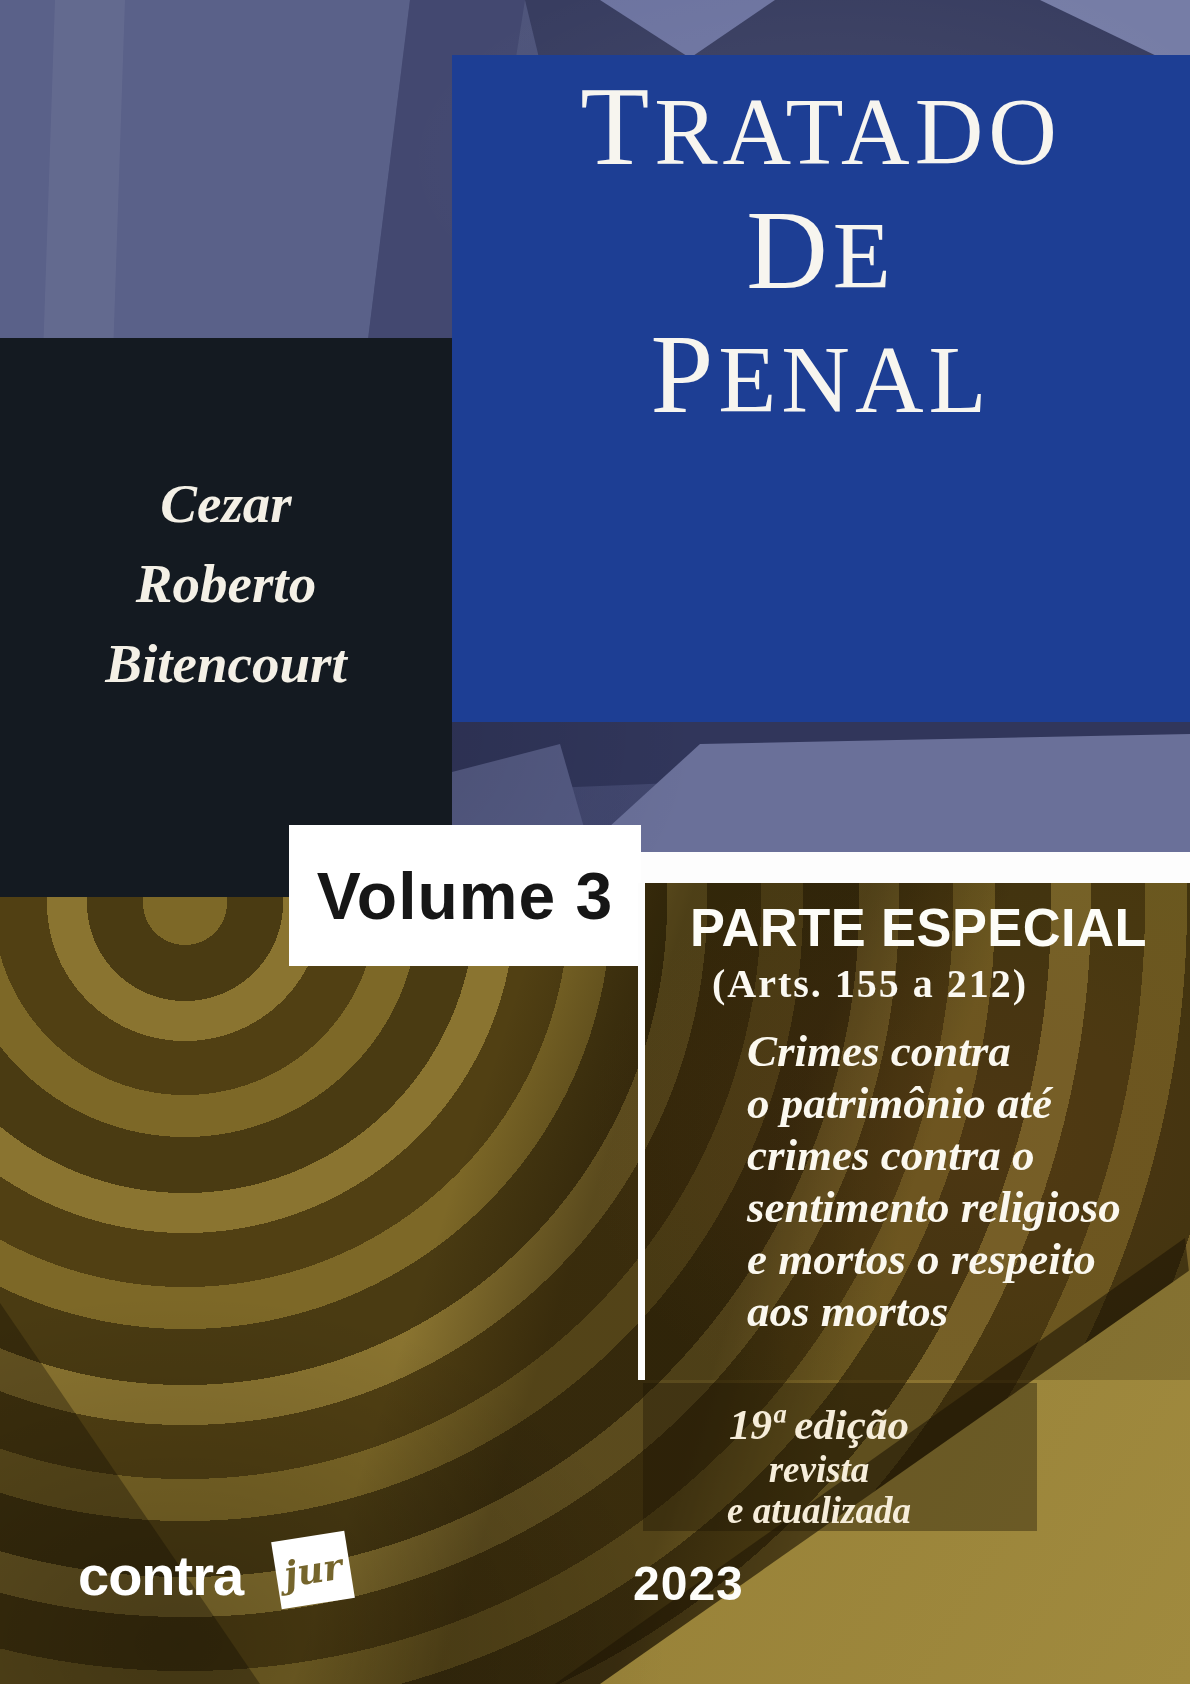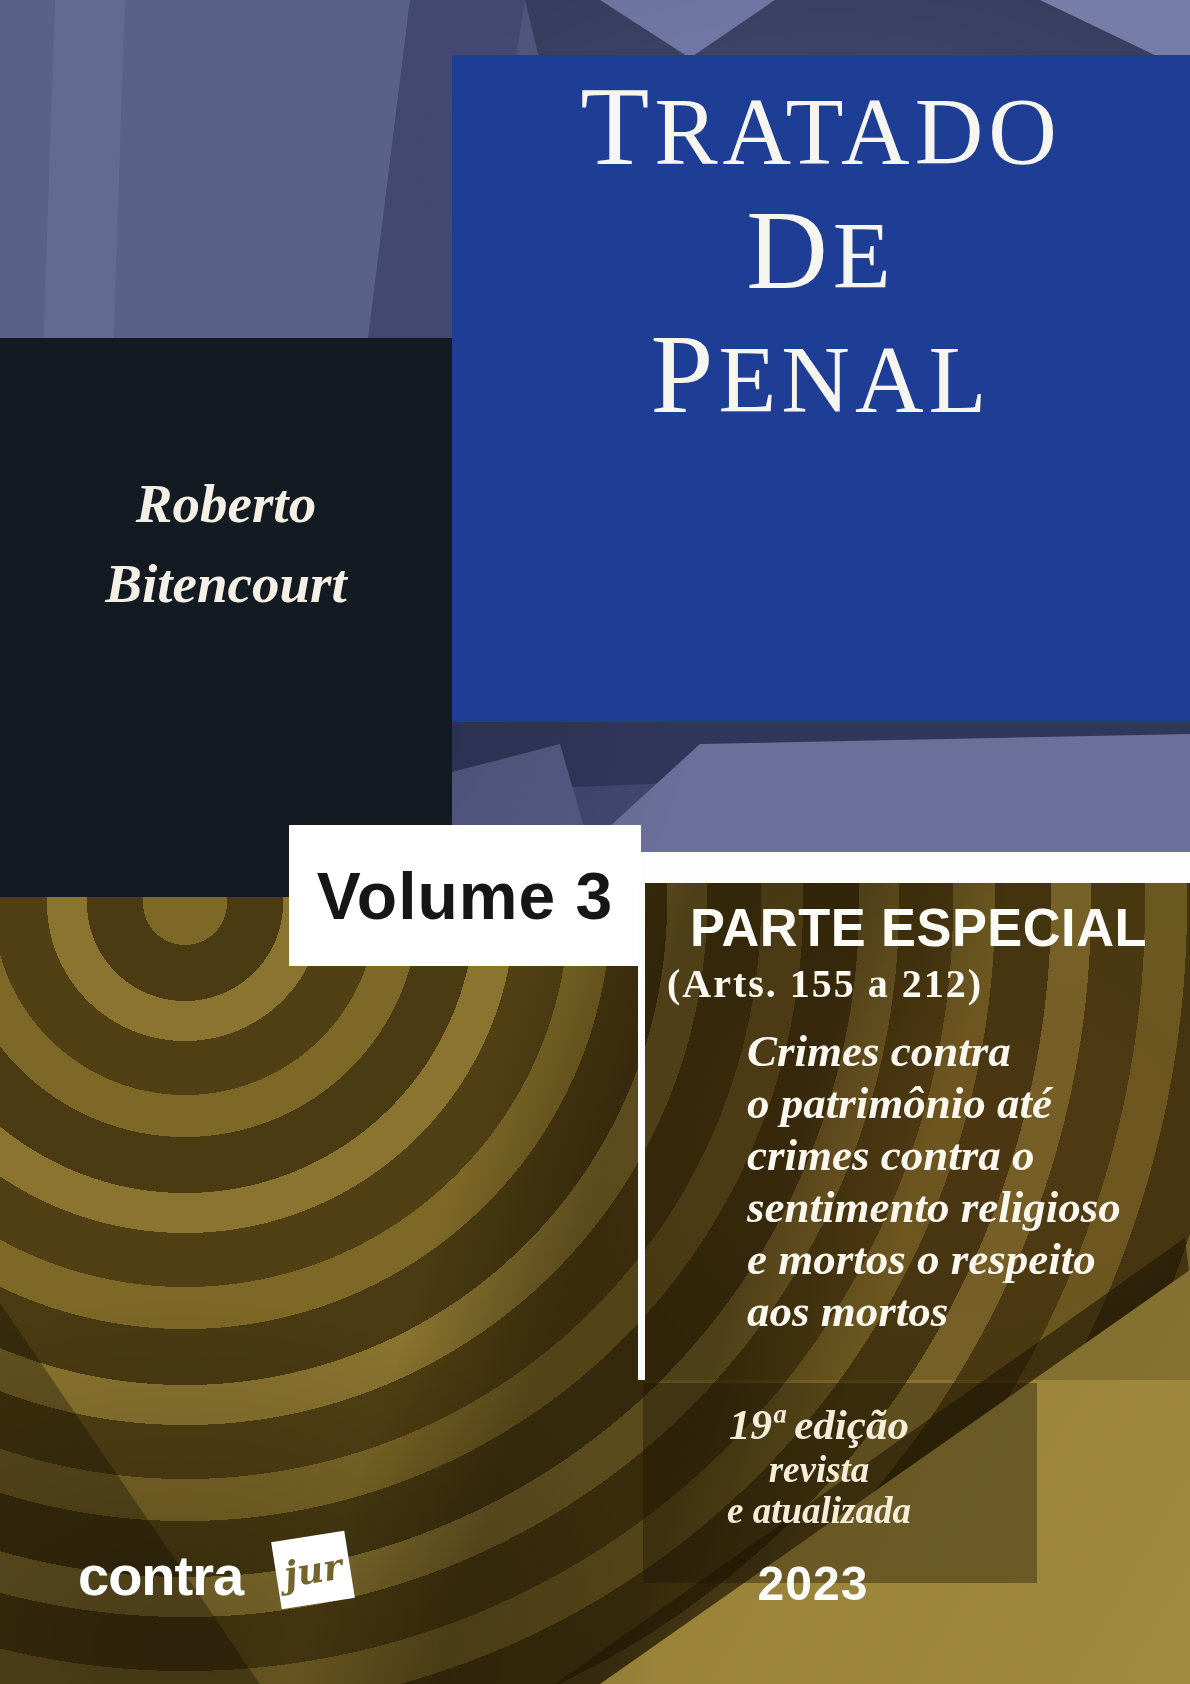--- a/index.html
+++ b/index.html
@@ -59,32 +59,32 @@
 
   .white-band{position:absolute;left:641px;top:852px;width:549px;height:31px;background:#fdfdfd;}
   .white-line{position:absolute;left:638px;top:883px;width:7px;height:497px;background:#fdfdfd;}
   .panel-overlay{position:absolute;left:645px;top:883px;width:545px;height:497px;
     background:rgba(24,16,2,0.18);}
 
   
   .part-title{position:absolute;left:690px;top:896px;width:500px;
     font:800 54px/62px "Liberation Sans",sans-serif;color:#fdfdf8;
     transform:scaleX(0.97);transform-origin:left;letter-spacing:0.5px;}
-  .part-subtitle{position:absolute;left:667px;top:960px;
+  .part-subtitle{position:absolute;left:712px;top:960px;
     font:700 40px/48px "Liberation Serif",serif;color:#fbf9f2;letter-spacing:2px;}
   .part-desc{position:absolute;left:700px;top:1025px;color:#fbf8ef;}
   .desc-line{font:italic 700 45px/52px "Liberation Serif",serif;margin-left:47px;}
 
-  .edition-box{position:absolute;left:643px;top:1383px;width:394px;height:200px;
+  .edition-box{position:absolute;left:643px;top:1383px;width:394px;height:148px;
     background:rgba(26,18,3,0.38);color:#f6edda;text-align:center;
     padding:18px 50px 0 8px;display:flex;flex-direction:column;align-items:center;}
   .edition-main{font:italic 700 43px/48px "Liberation Serif",serif;}
   .edition-sub{font:italic 700 37px/41px "Liberation Serif",serif;}
 
-  .year{position:absolute;left:633px;top:1556px;width:360px;text-align:center;
+  .year{position:absolute;left:633px;top:1556px;width:360px;text-align:left;
     font:700 48px "Liberation Sans",sans-serif;color:#fdfdfa;letter-spacing:1px;}
 
   
   .publisher-name{position:absolute;left:78px;top:1543px;
     font:700 56px "Liberation Sans",sans-serif;color:#ffffff;letter-spacing:-1px;}
   .imprint-box{position:absolute;left:276px;top:1536px;width:74px;height:68px;
     background:#ffffff;transform:rotate(-9deg);
     display:flex;align-items:center;justify-content:center;}
   .imprint-text{font:italic 700 36px "DejaVu Serif",serif;color:#75652c;}
 </style>
@@ -104,20 +104,21 @@
     <div class="shape t8"></div>
     <div class="shape t9"></div>
   </div>
   <div class="bg-bottom">
     <div class="shape b2"></div>
     <div class="shape b1"></div>
     <div class="shape b3"></div>
   </div>
 
   <div class="author-box">
+    <div class="author-line">Cezar</div>
     <div class="author-line">Roberto</div>
     <div class="author-line">Bitencourt</div>
   </div>
 
   <div class="title-box">
     <div class="title-line">TRATADO</div>
     <div class="title-line">DE</div>
     <div class="title-line">PENAL</div>
   </div>
 

